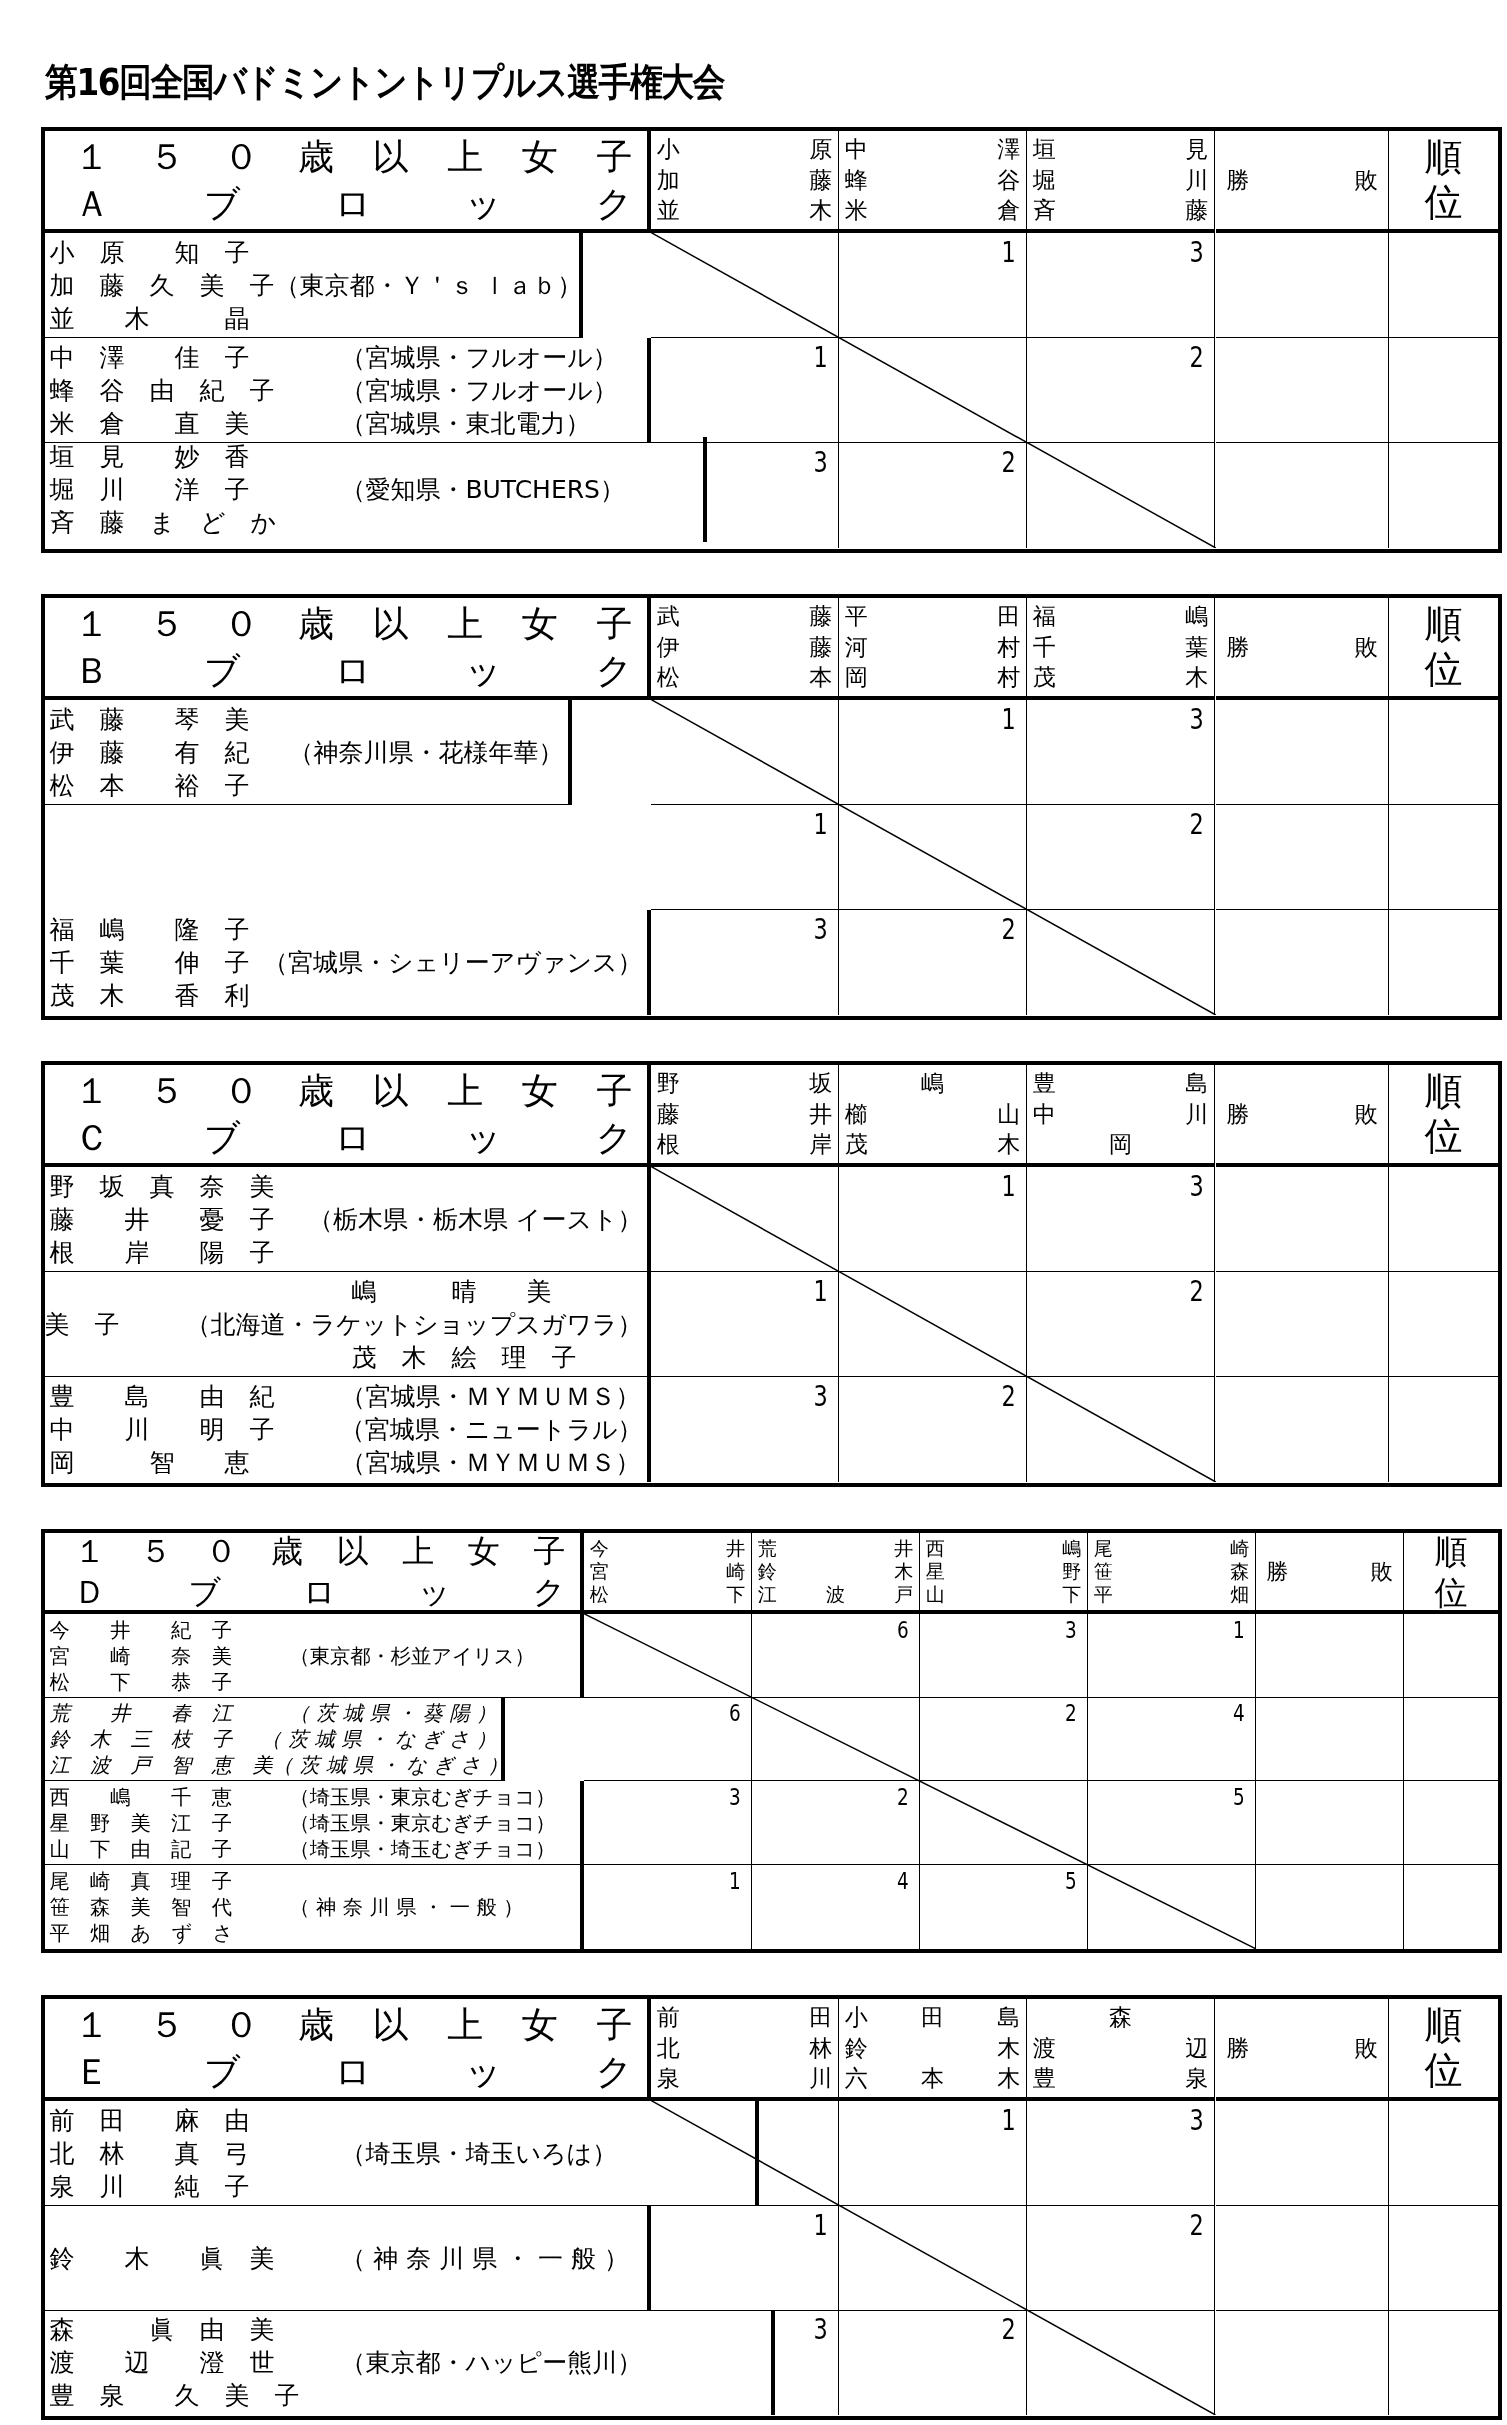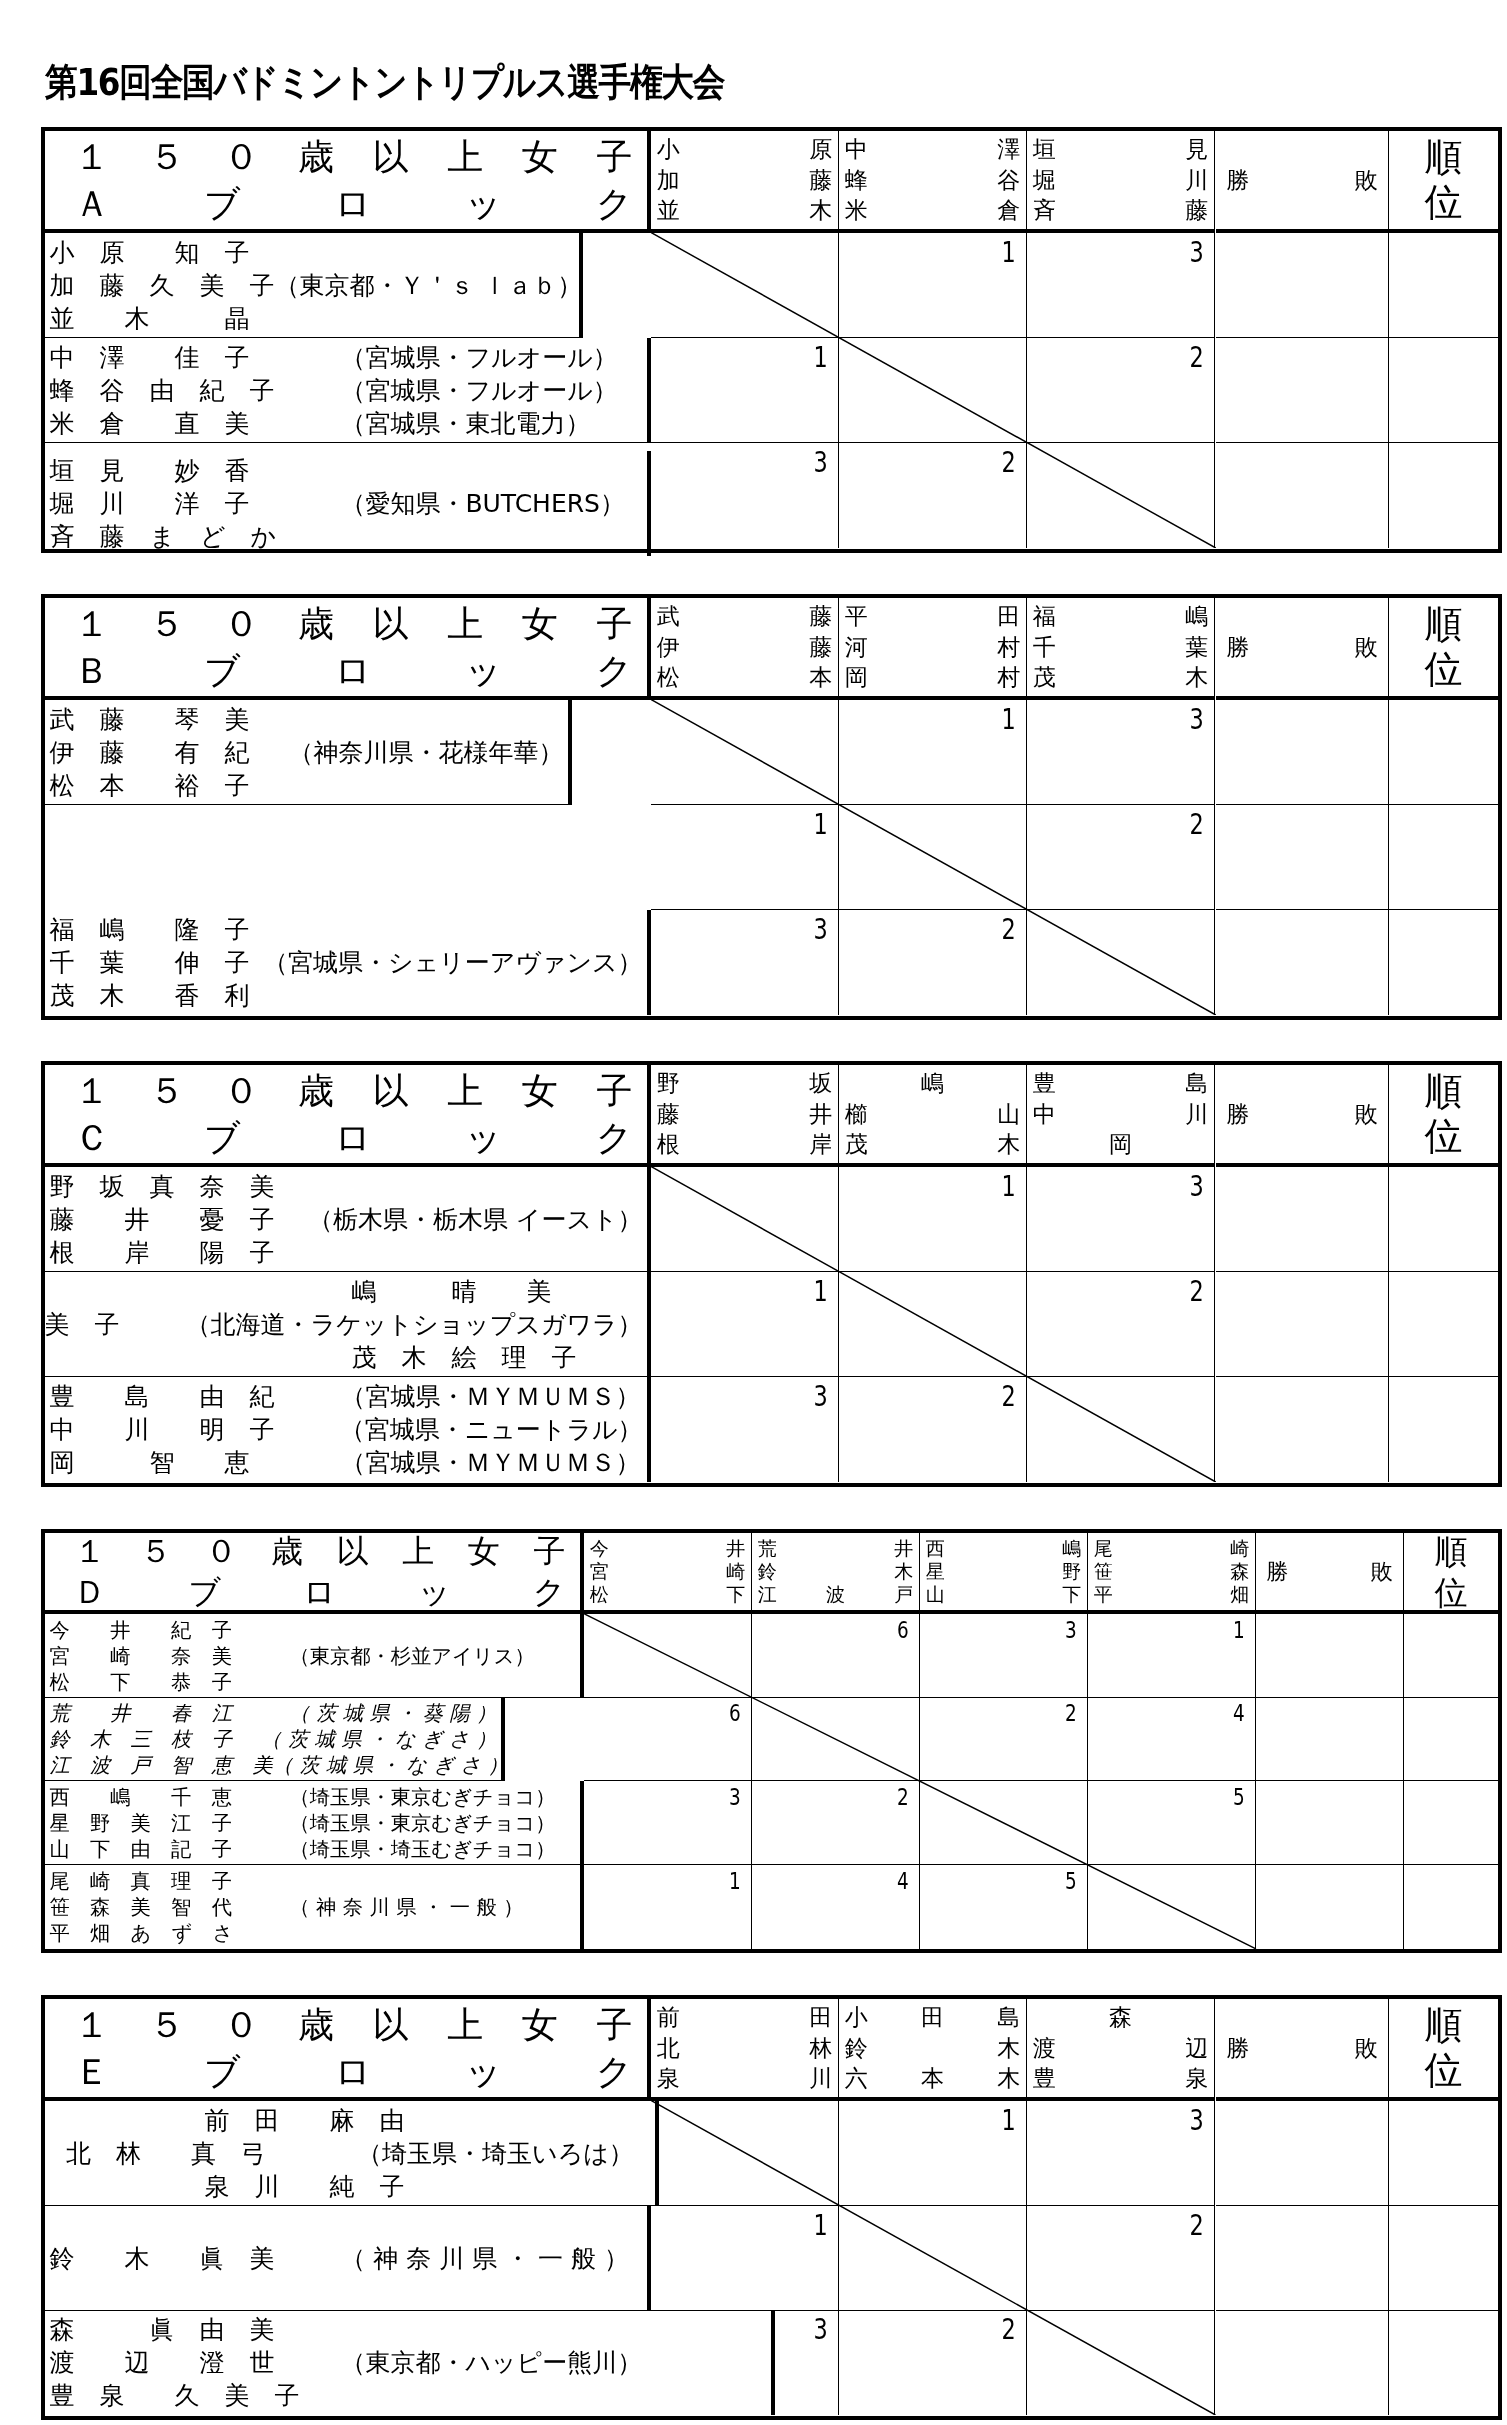--- a/index.html
+++ b/index.html
@@ -150,21 +150,21 @@
       </div>
       <div class="cell" style="left: 606px; top: 207px; width: 188px; height: 105px;">
         <span class="score">1</span>
       </div>
       <div class="cell" style="left: 794px; top: 207px; width: 188px; height: 105px;"></div>
       <div class="cell" style="left: 982px; top: 207px; width: 188px; height: 105px;">
         <span class="score">2</span>
       </div>
       <div class="cell" style="left: 1171px; top: 207px; width: 173px; height: 105px;"></div>
       <div class="cell noright" style="left: 1344px; top: 207px; width: 109px; height: 105px;"></div>
-      <div class="cell name-col player-cell nobottom" style="left: 0px; top: 320px; width: 606px; height: 105px;">
+      <div class="cell name-col player-cell nobottom" style="left: 0px; top: 306px; width: 662px; height: 105px;">
         <div class="p-line"><span class="p-name">垣　見　　妙　香</span><span class="p-aff"></span></div>
         <div class="p-line"><span class="p-name">堀　川　　洋　子</span><span class="p-aff">（愛知県・BUTCHERS）</span></div>
         <div class="p-line"><span class="p-name">斉　藤　ま　ど　か</span><span class="p-aff"></span></div>
       </div>
       <div class="cell nobottom" style="left: 606px; top: 312px; width: 188px; height: 105px;">
         <span class="score">3</span>
       </div>
       <div class="cell nobottom" style="left: 794px; top: 312px; width: 188px; height: 105px;">
         <span class="score">2</span>
       </div>
@@ -671,21 +671,21 @@
           <span>勝</span>
           <span>敗</span>
         </div>
       </div>
       <div class="cell hdr-bottom noright" style="left: 1344px; top: 0px; width: 109px; height: 102px;">
         <div class="rank-hdr">
           <span>順</span>
           <span>位</span>
         </div>
       </div>
-      <div class="cell name-col player-cell" style="left: 0px; top: 102px; width: 614px; height: 105px; align-items: center;">
+      <div class="cell name-col player-cell" style="left: 0px; top: 102px; width: 714px; height: 105px;">
         <div class="p-line"><span class="p-name">前　田　　麻　由</span><span class="p-aff"></span></div>
         <div class="p-line"><span class="p-name">北　林　　真　弓</span><span class="p-aff">（埼玉県・埼玉いろは）</span></div>
         <div class="p-line"><span class="p-name">泉　川　　純　子</span><span class="p-aff"></span></div>
       </div>
       <div class="cell" style="left: 606px; top: 102px; width: 188px; height: 105px;"></div>
       <div class="cell" style="left: 794px; top: 102px; width: 188px; height: 105px;">
         <span class="score">1</span>
       </div>
       <div class="cell" style="left: 982px; top: 102px; width: 188px; height: 105px;">
         <span class="score">3</span>

